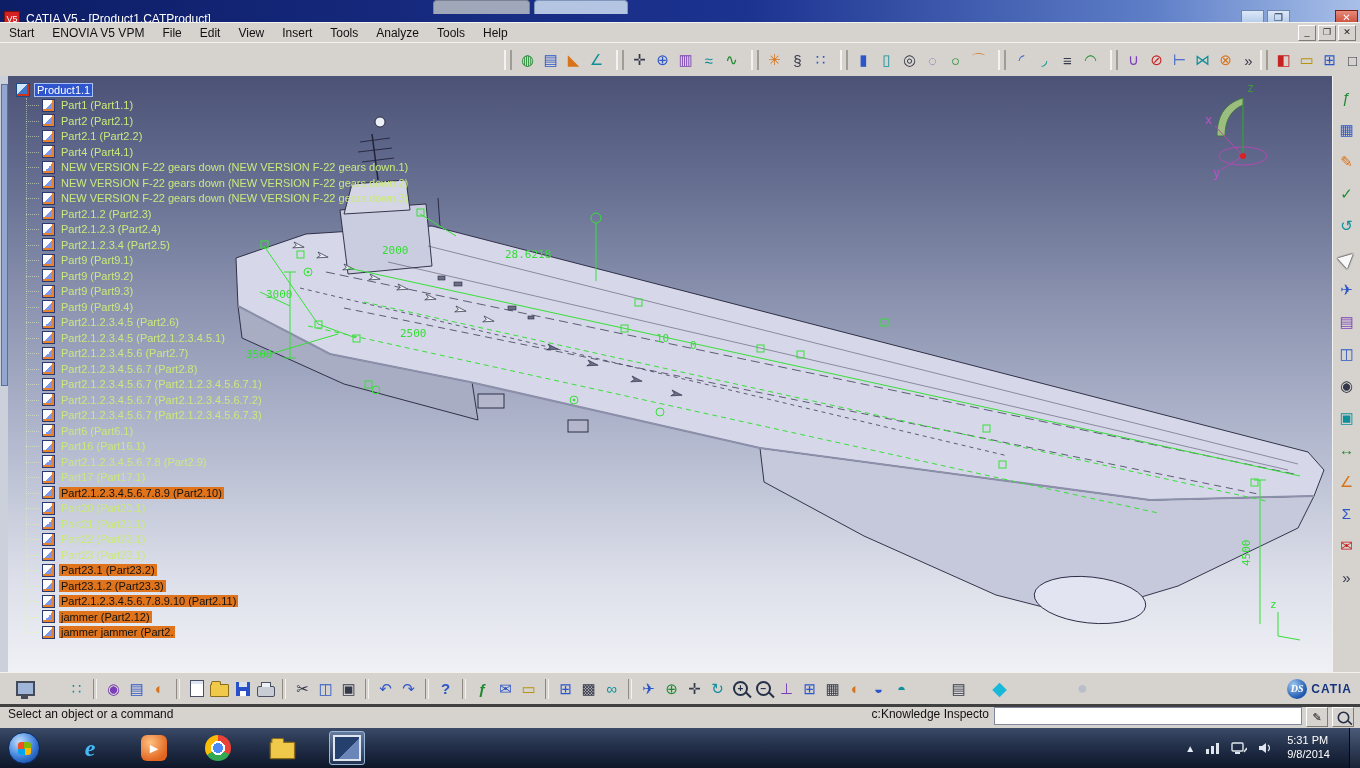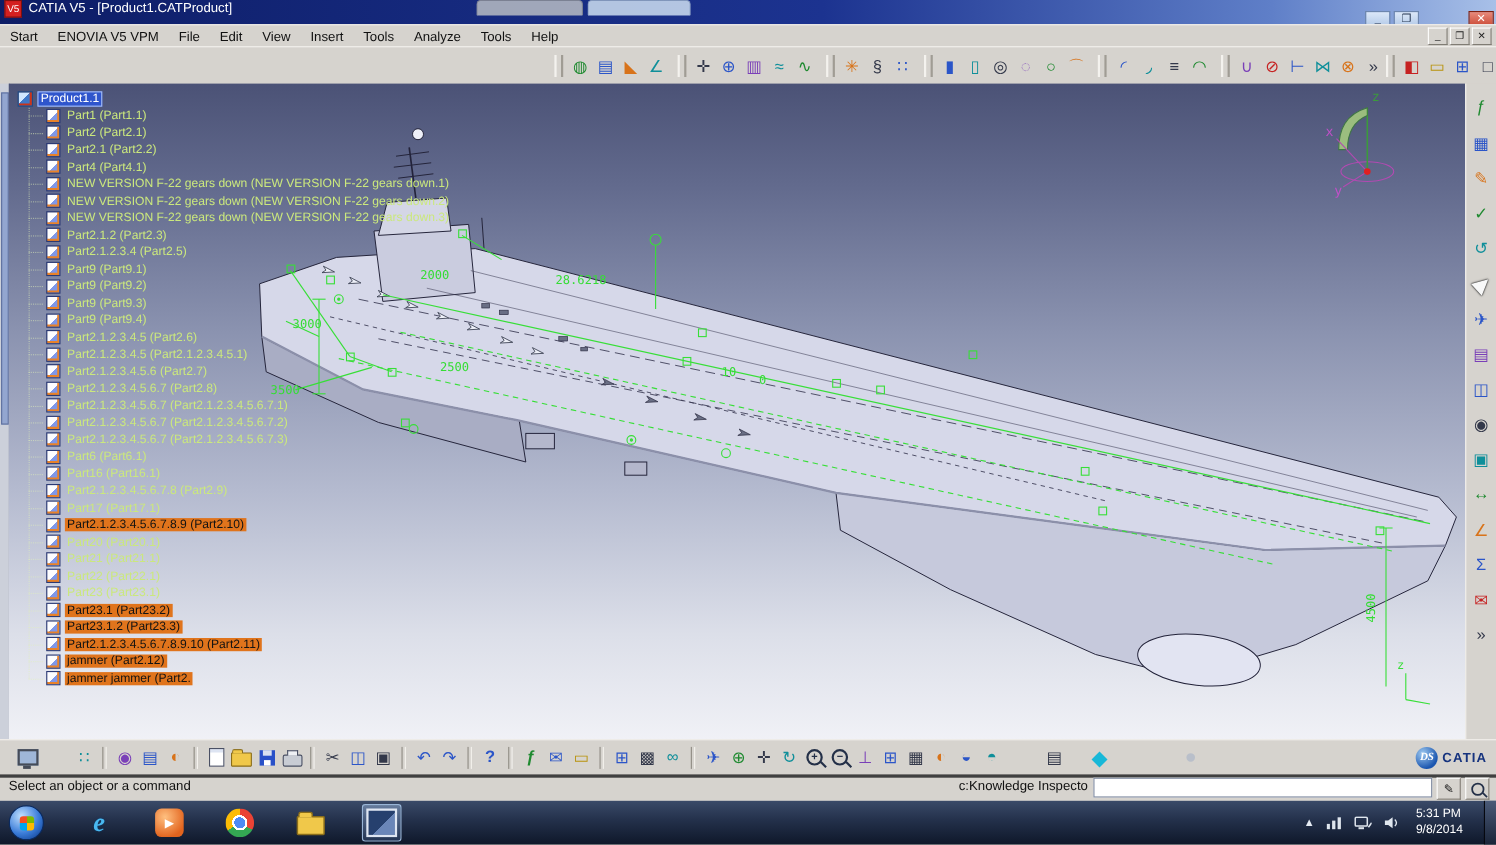--- a/index.html
+++ b/index.html
@@ -2,21 +2,21 @@
 <html><head>
 <meta charset="utf-8">
 <style>
   html,body{margin:0;padding:0;background:#888;}
   #app{position:relative;width:1360px;height:768px;overflow:hidden;
        font-family:"Liberation Sans",sans-serif;background:#d6d3ce;}
 
   
   .titlebar{position:absolute;left:0;top:0;width:100%;height:38px;
     background:linear-gradient(90deg,#0d1d66 0%,#1c3390 55%,#5f7fc8 85%,#a8c0e8 100%);
-    display:flex;color:#fff;font-size:12px;}
+    display:flex;align-items:center;color:#fff;font-size:12px;}
   .app-icon{width:14px;height:14px;margin:0 6px 0 4px;background:#d42020;border:1px solid #7a1010;
     color:#fff;font-size:9px;display:grid;place-items:center;flex:none;}
   .tab-ghost{position:absolute;top:0;height:13px;border-radius:4px 4px 0 0;opacity:.85;}
   .tab1{left:433px;width:95px;background:#b9bdc4;border:1px solid #8d9096;border-bottom:none;}
   .tab2{left:534px;width:92px;background:#cfe0f2;border:1px solid #93a8c4;border-bottom:none;}
   .win-btns{margin-left:auto;display:flex;align-items:center;gap:3px;margin-right:2px;}
   .winbtn{width:21px;height:16px;background:linear-gradient(#dce8f8,#a9c2e4);border:1px solid #6d86ad;
     color:#21324e;font-size:10px;line-height:14px;text-align:center;}
   .winbtn.close{background:linear-gradient(#e88b7c,#c33a24);border-color:#7e1f10;color:#fff;margin-left:42px;}
 
@@ -360,20 +360,24 @@
       <div class="tree-row">
           <span class="part-icon"></span>
           <span class="tree-label">NEW VERSION F-22 gears down (NEW VERSION F-22 gears down.3)</span>
         </div>
       <div class="tree-row">
           <span class="part-icon"></span>
           <span class="tree-label">Part2.1.2 (Part2.3)</span>
         </div>
       <div class="tree-row">
           <span class="part-icon"></span>
+          <span class="tree-label">Part2.1.2.3 (Part2.4)</span>
+        </div>
+      <div class="tree-row">
+          <span class="part-icon"></span>
           <span class="tree-label">Part2.1.2.3.4 (Part2.5)</span>
         </div>
       <div class="tree-row">
           <span class="part-icon"></span>
           <span class="tree-label">Part9 (Part9.1)</span>
         </div>
       <div class="tree-row">
           <span class="part-icon"></span>
           <span class="tree-label">Part9 (Part9.2)</span>
         </div>

